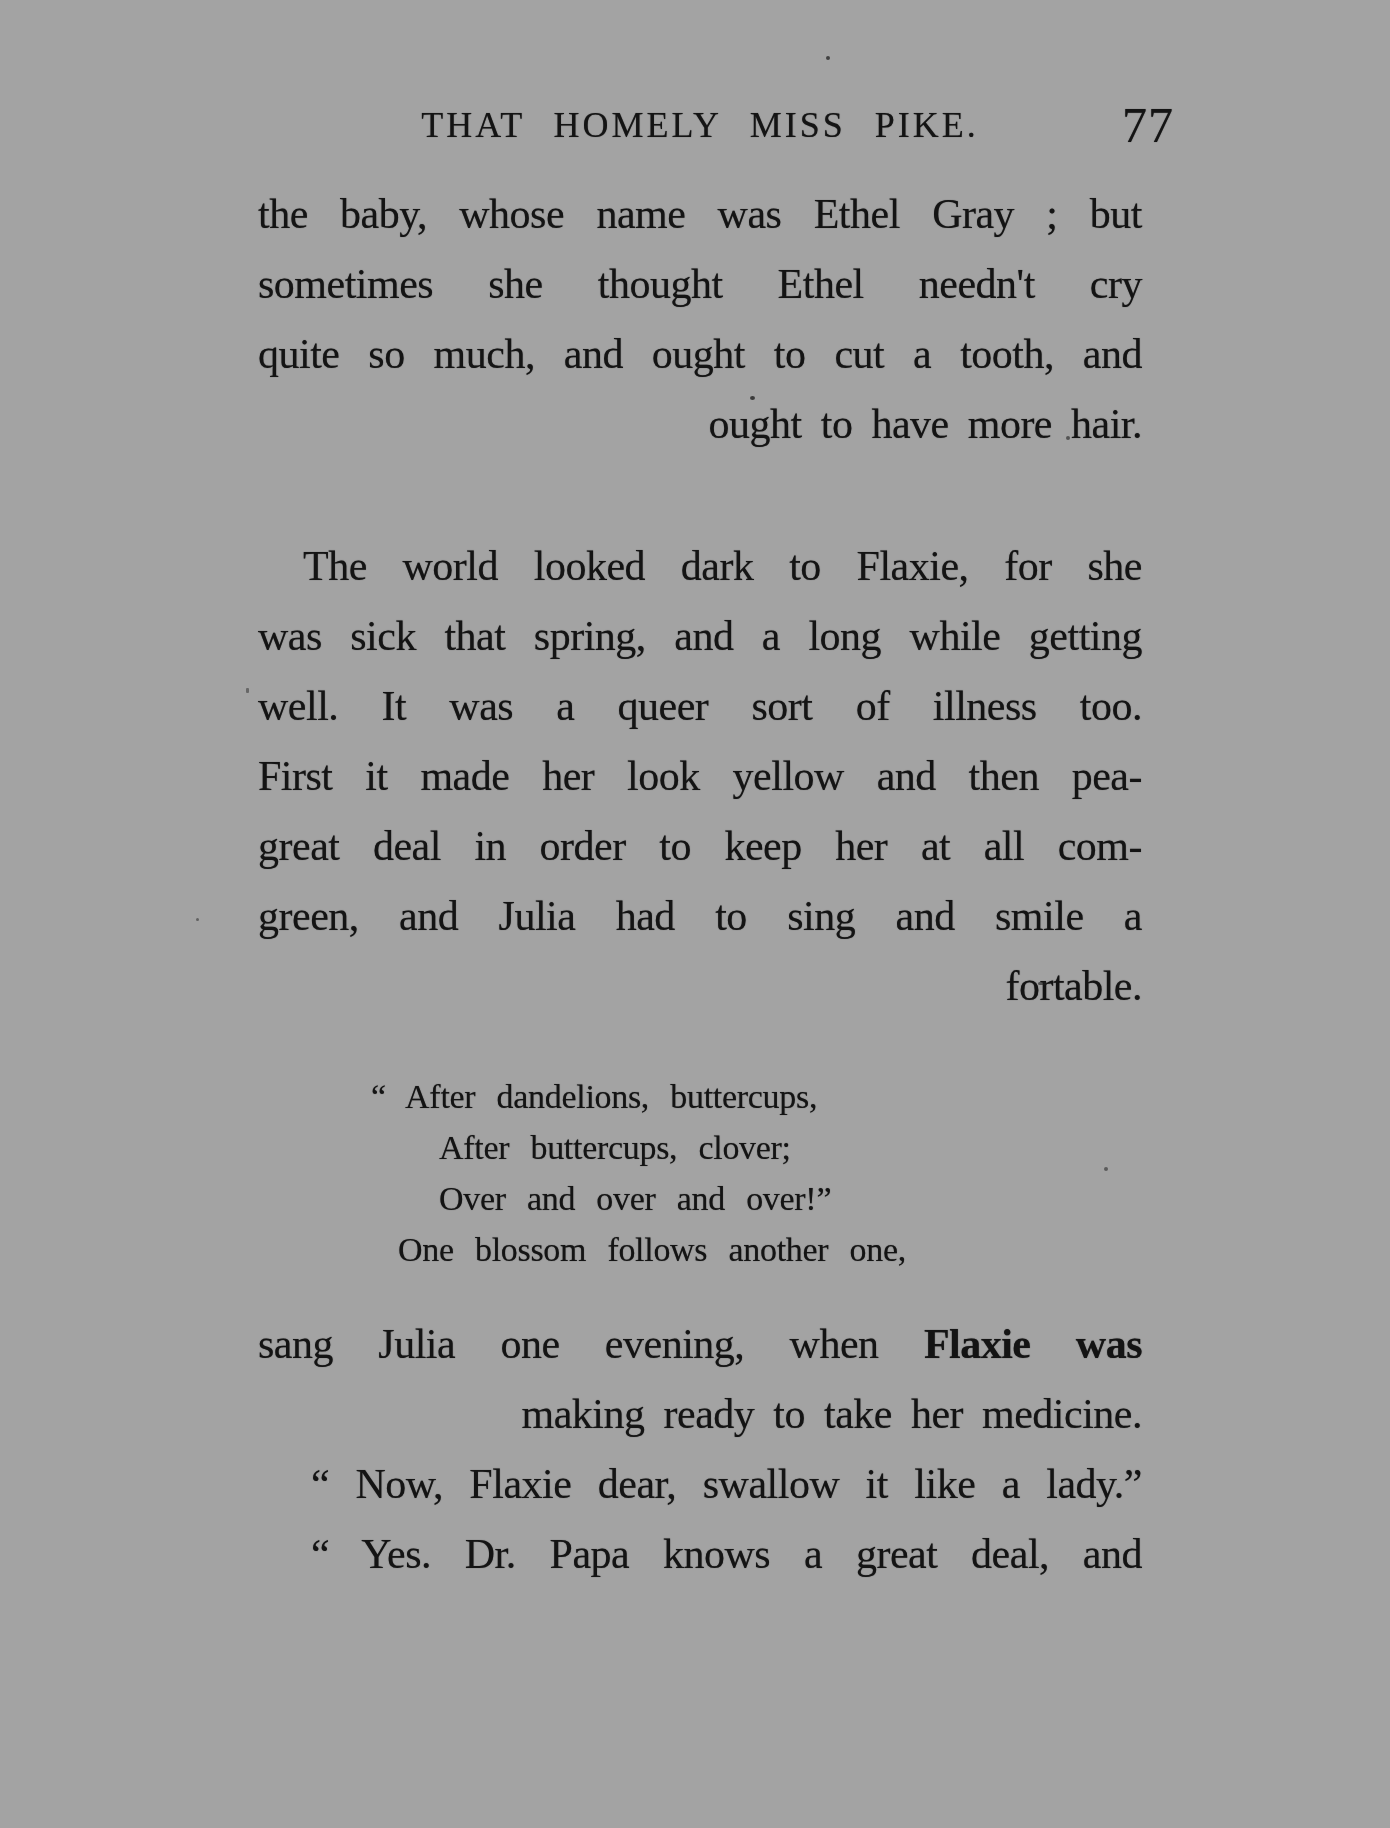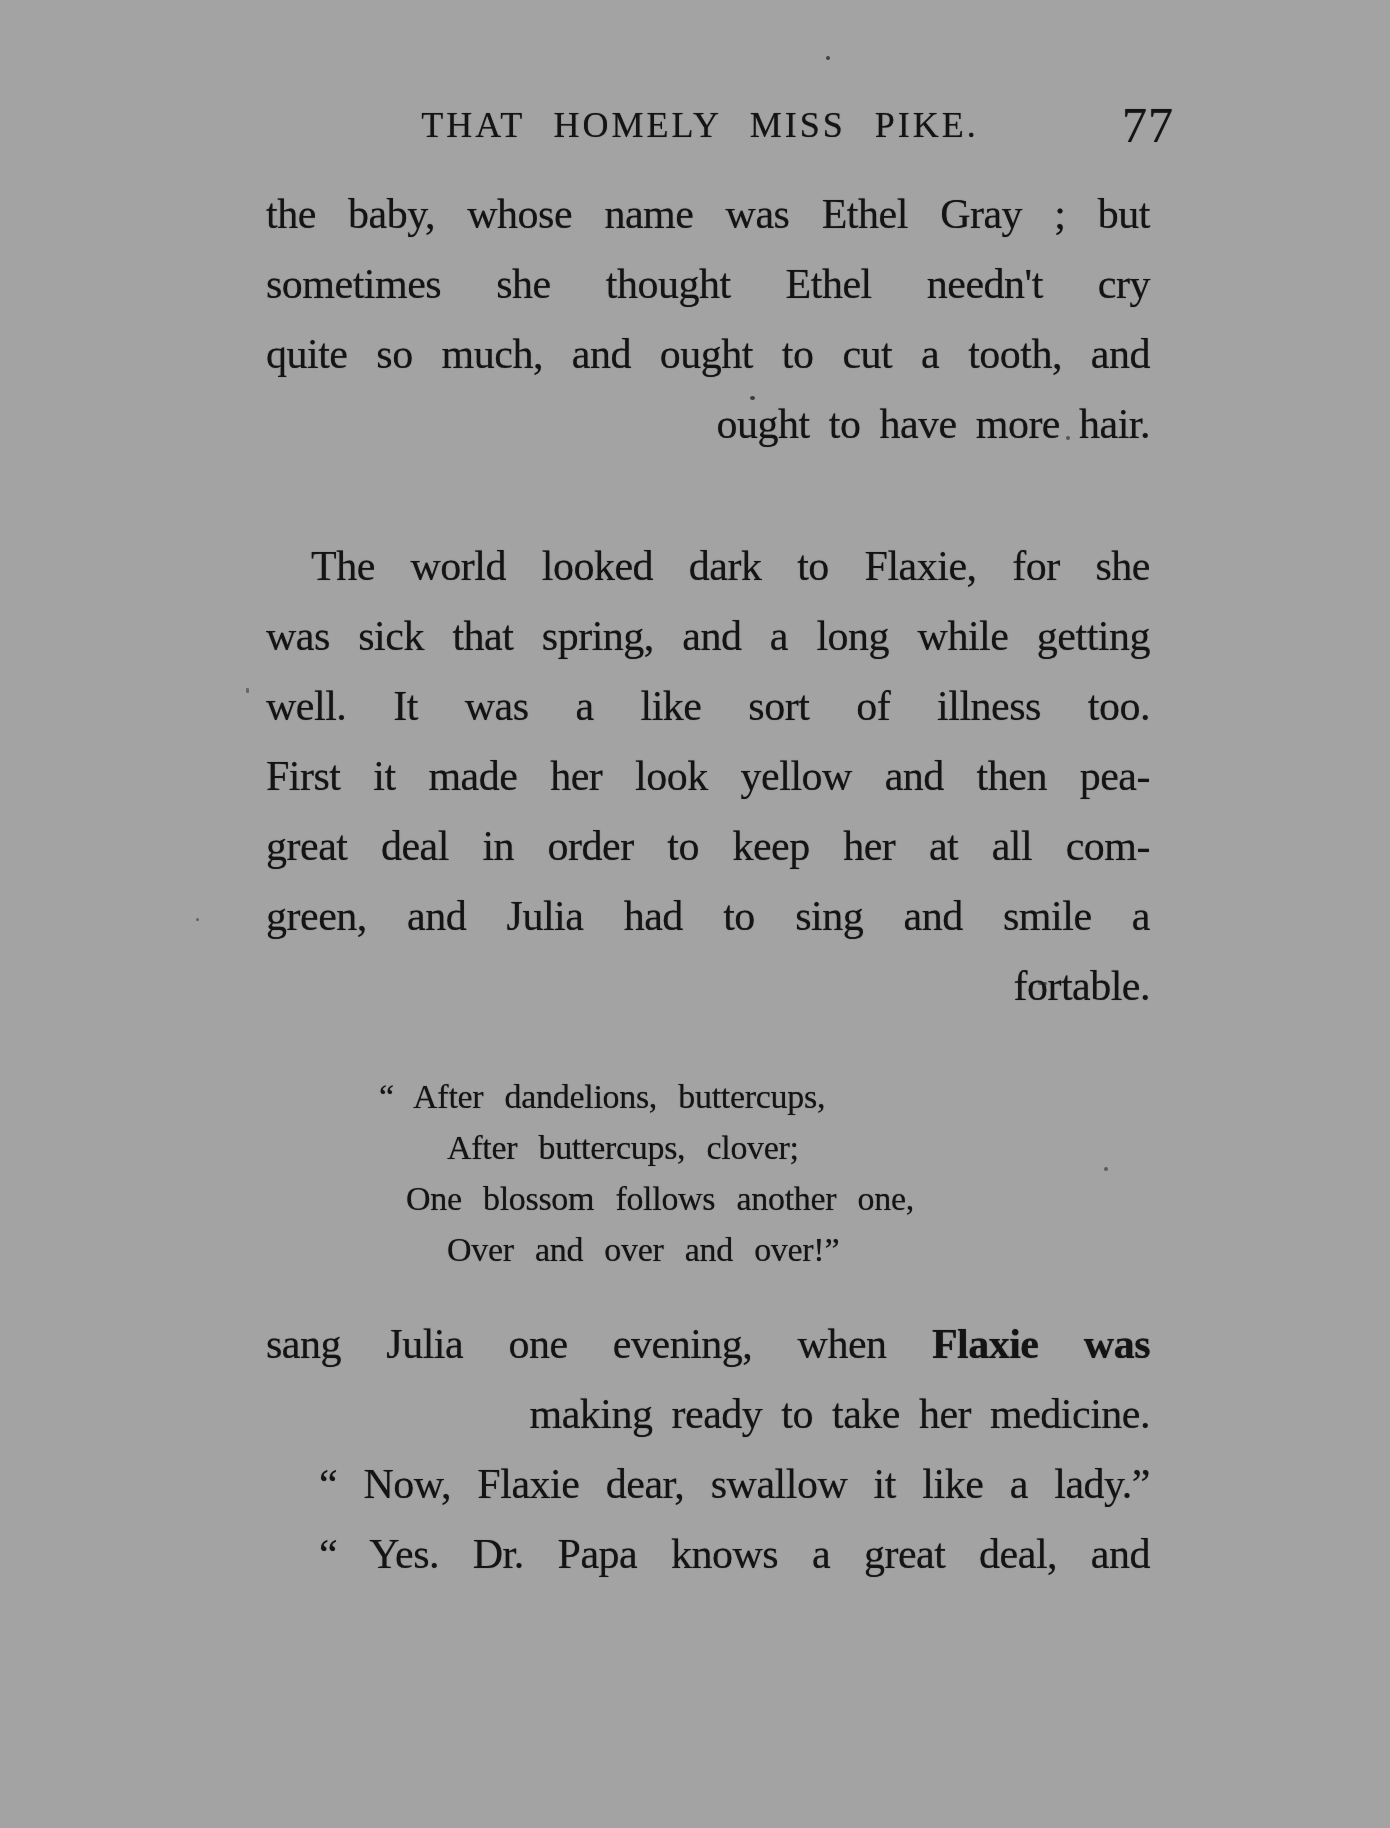--- a/index.html
+++ b/index.html
@@ -36,21 +36,21 @@
   .page-number {
     position: absolute;
     left: 1122px;
     top: 96px;
     font-size: 50px;
     letter-spacing: 1px;
   }
 
   .textcol {
     position: absolute;
-    left: 266px;
+    left: 258px;
     width: 884px;
   }
   .body-text {
     font-size: 42px;
     line-height: 70px;
     letter-spacing: -0.5px;
   }
   .jline {                
     text-align: justify;
     text-align-last: justify;
@@ -100,32 +100,32 @@
   <div class="textcol body-text para1">
     <div class="jline ink">the baby, whose name was Ethel Gray ; but</div>
     <div class="jline ink">sometimes she thought Ethel needn't cry</div>
     <div class="jline ink">quite so much, and ought to cut a tooth, and</div>
     <div class="lline ink">ought to have more hair.</div>
   </div>
 
   <div class="textcol body-text para2">
     <div class="jline indent1 ink">The world looked dark to Flaxie, for she</div>
     <div class="jline ink">was sick that spring, and a long while getting</div>
-    <div class="jline ink">well.  It was a like sort of illness too.</div>
+    <div class="jline ink">well.  It was a queer sort of illness too.</div>
     <div class="jline ink">First it made her look yellow and then pea-</div>
     <div class="jline ink">great deal in order to keep her at all com-</div>
     <div class="jline ink">green, and Julia had to sing and smile a</div>
     <div class="lline ink">fortable.</div>
   </div>
 
   <div class="textcol poem">
     <div class="poem-line poem-l1 ink">“ After dandelions, buttercups,</div>
     <div class="poem-line poem-l2 ink">After buttercups, clover;</div>
+    <div class="poem-line poem-l4 ink">Over and over and over!”</div>
     <div class="poem-line poem-l3 ink">One blossom follows another one,</div>
-    <div class="poem-line poem-l4 ink">Over and over and over!”</div>
   </div>
 
   <div class="textcol body-text para3">
     <div class="jline ink"><span>sang Julia one evening, when </span><span class="bold-ink">Flaxie was</span></div>
     <div class="lline ink">making ready to take her medicine.</div>
     <div class="jline indent2 ink">“ Now, Flaxie dear, swallow it like a lady.”</div>
     <div class="jline indent2 ink">“ Yes.  Dr. Papa knows a great deal, and</div>
   </div>
 
   <div class="speck" style="left:826px; top:56px;  width:4px; height:4px; opacity:.75;"></div>

